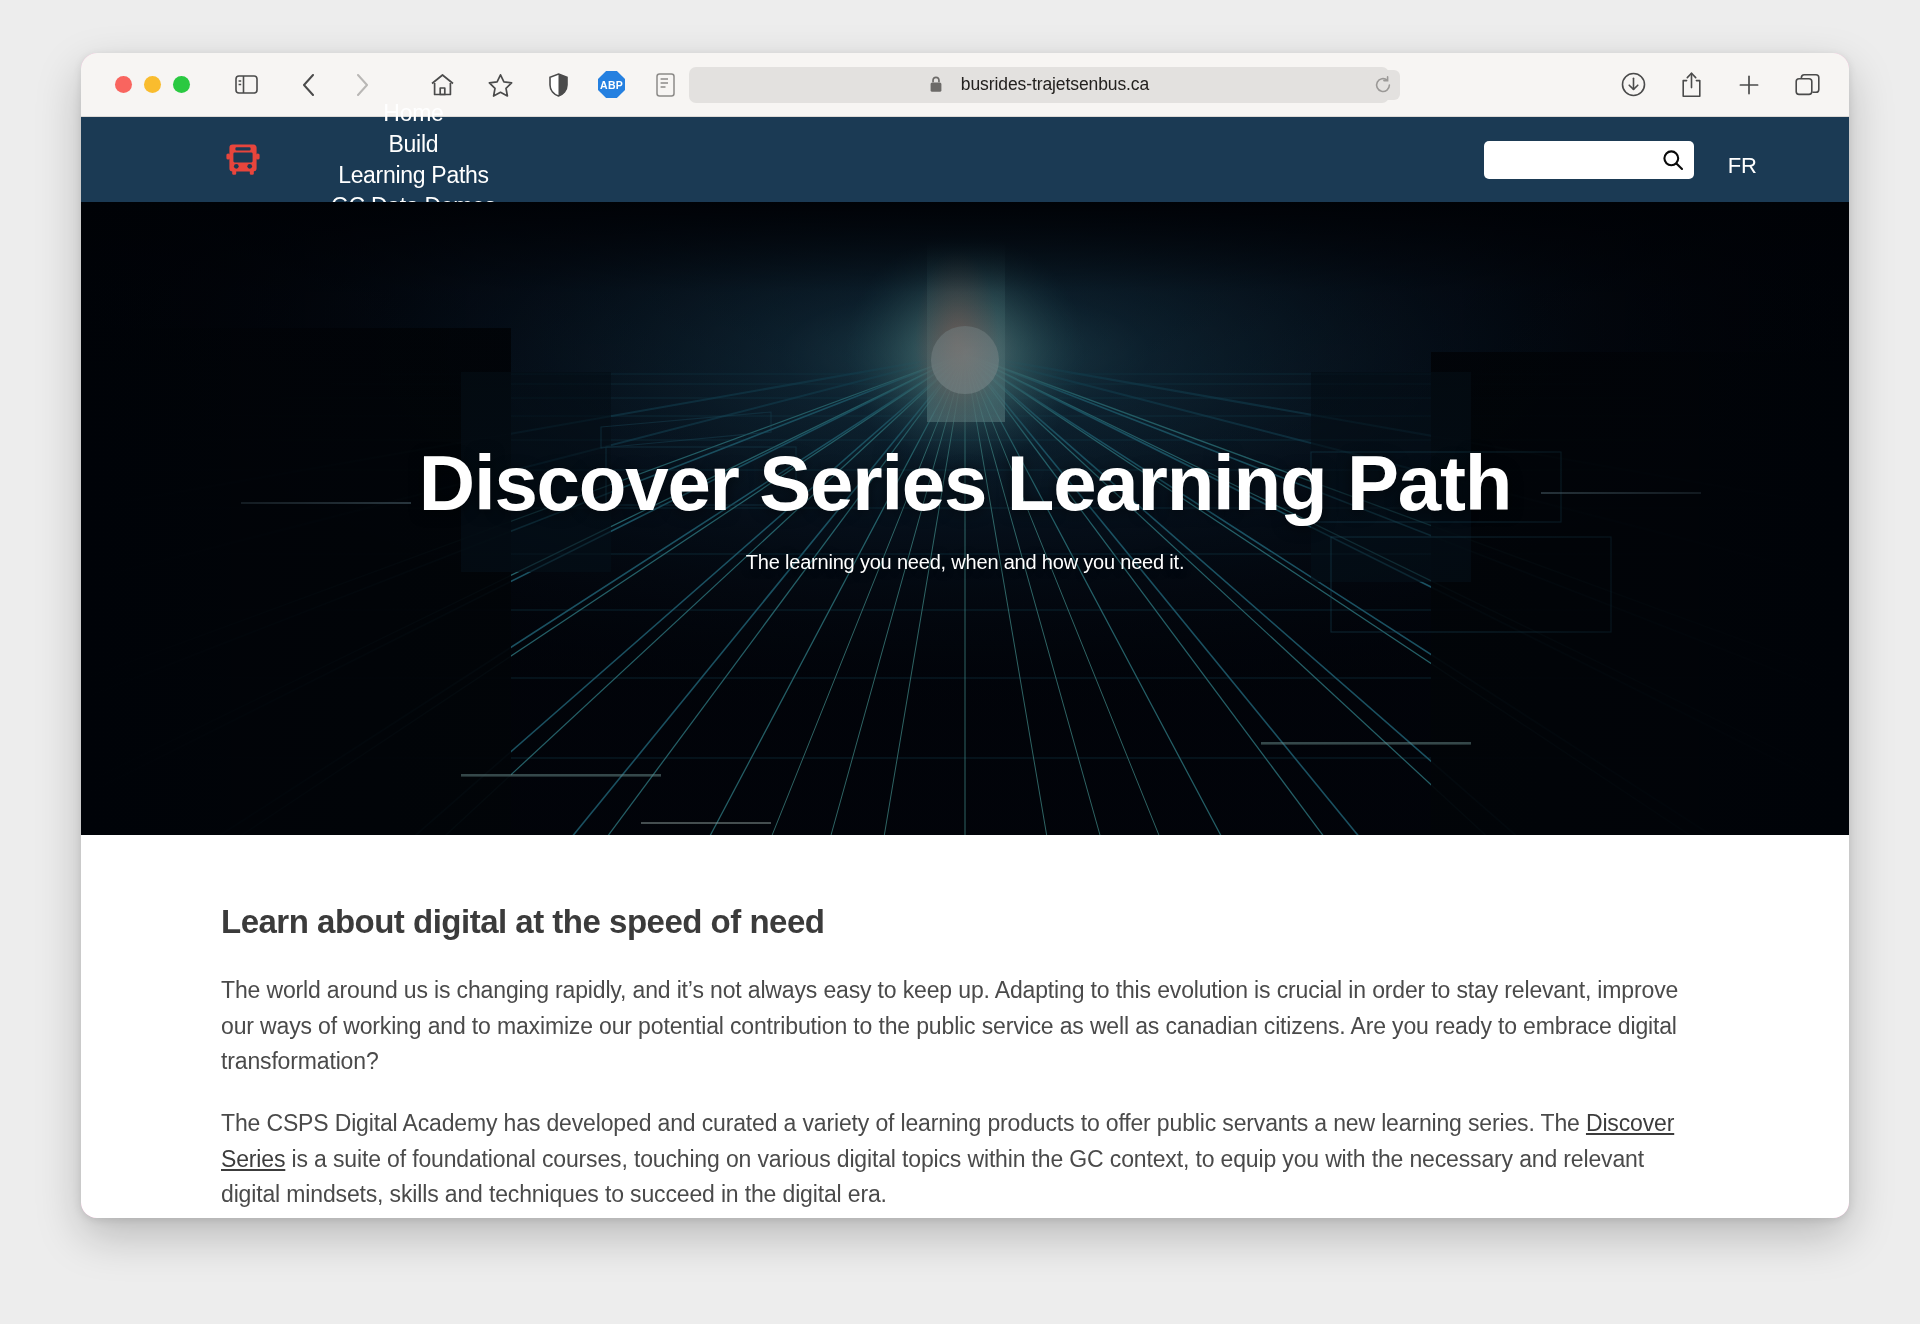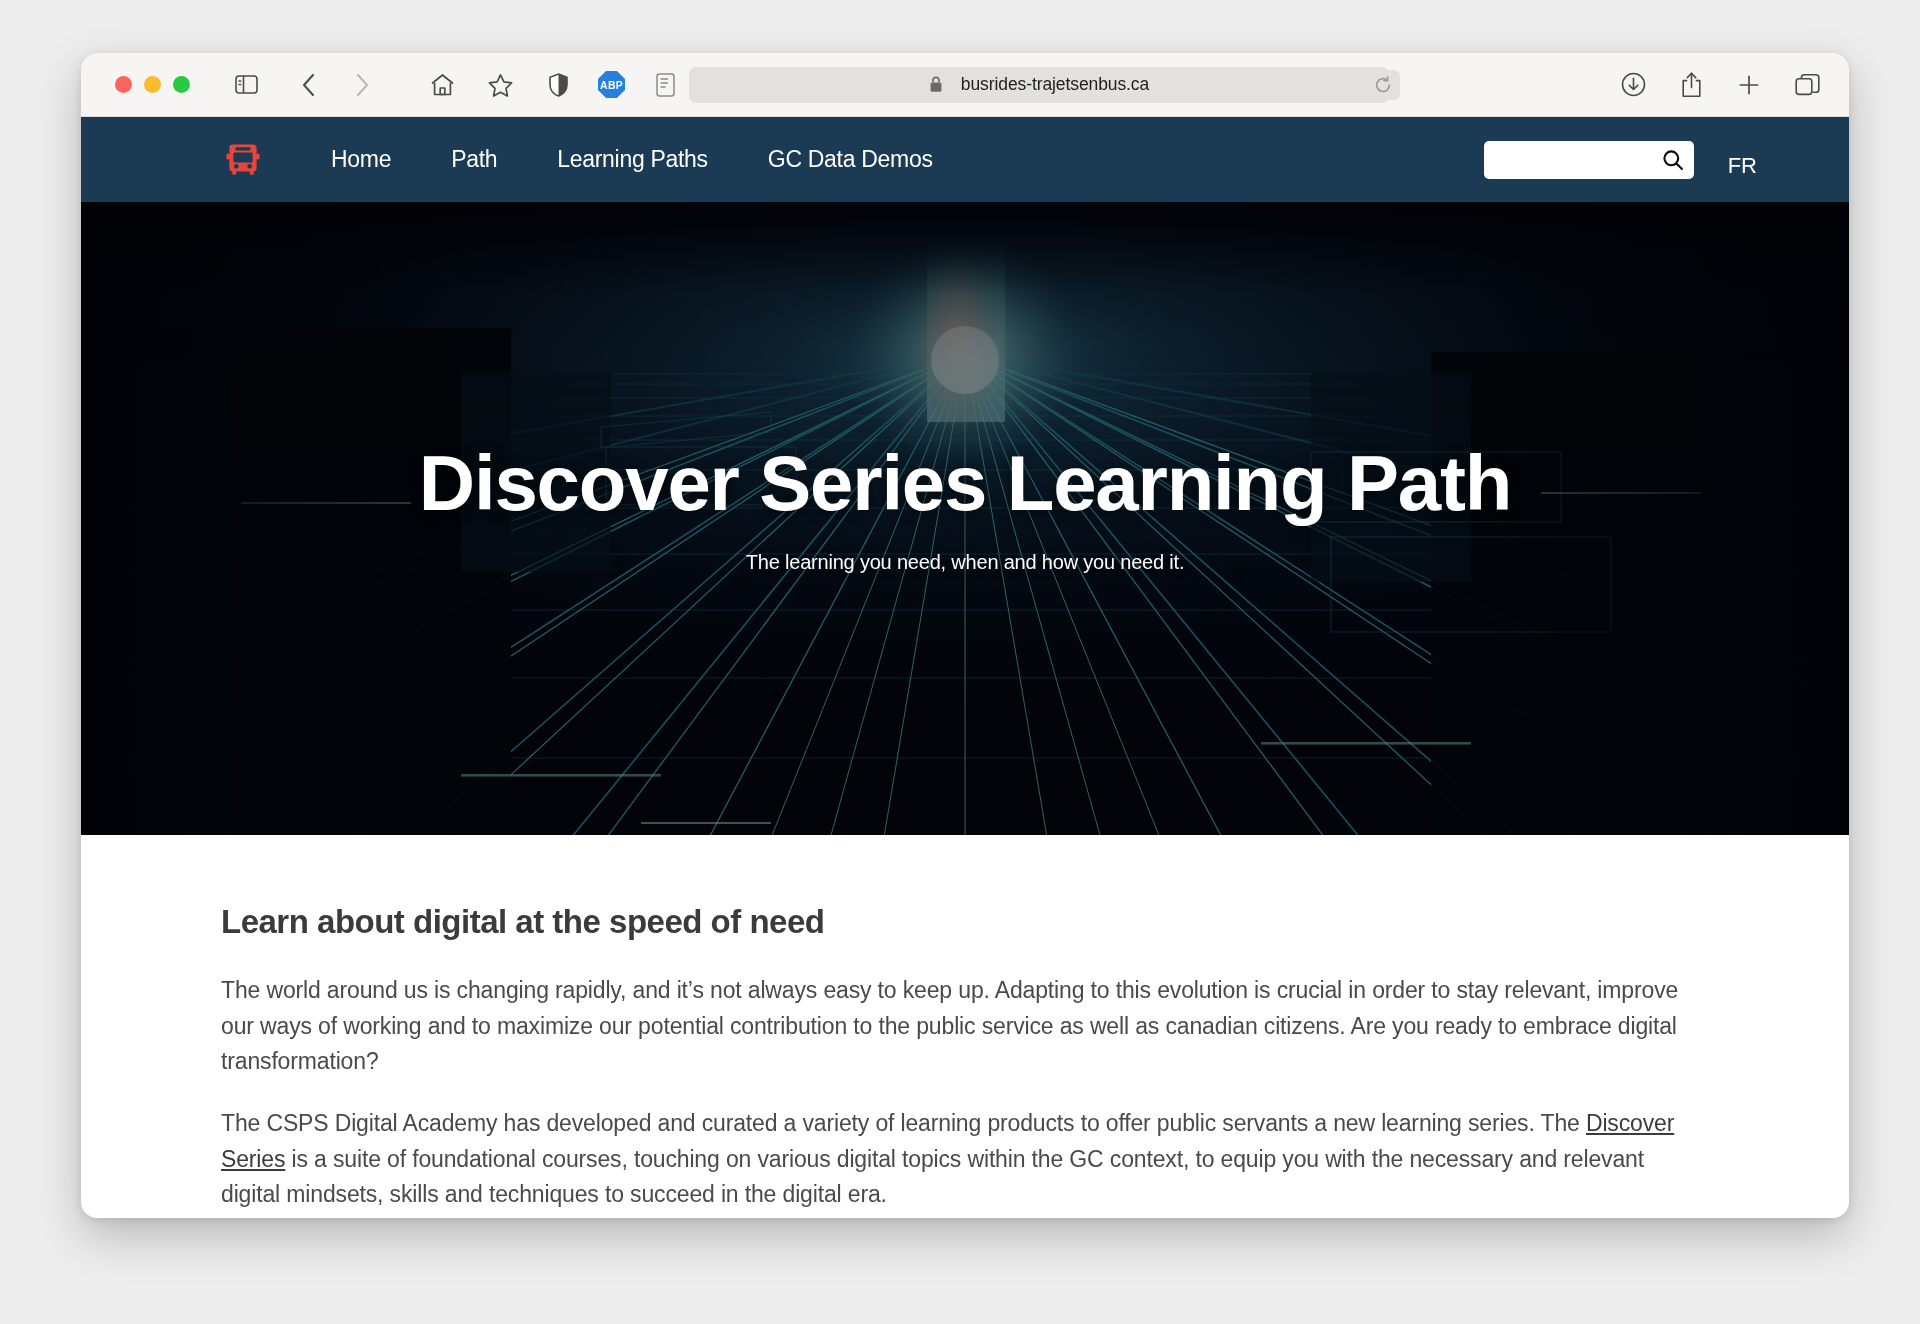--- a/index.html
+++ b/index.html
@@ -110,21 +110,21 @@
   .site-nav {
     height: 85px;
     background: #1b3a54;
     display: flex;
     align-items: center;
     padding: 0 0 0 143px;
     position: relative;
   }
   .logo-bus { width: 38px; height: 38px; color: #e8453c; display: block; }
 
-  .nav-links { display: flex; align-items: center; gap: 12px; margin-left: 45px; }
+  .nav-links { display: flex; align-items: center; gap: 4px; margin-left: 45px; flex-direction: column; }
   .nav-link {
     color: #ffffff;
     font-size: 23px;
     text-decoration: none;
     padding: 0 24px;
     font-family: "Liberation Sans", sans-serif;
     white-space: nowrap;
     letter-spacing: -0.3px;
   }
 
@@ -357,21 +357,21 @@
           <rect x="2.4" y="12.4" width="3.6" height="6.2" rx="1.7"></rect>
           <rect x="32" y="12.4" width="3.6" height="6.2" rx="1.7"></rect>
           <rect x="8.2" y="29.4" width="4" height="4.4" rx="1.2"></rect>
           <rect x="25.8" y="29.4" width="4" height="4.4" rx="1.2"></rect>
         </svg>
       </span>
     </a>
 
     <nav class="nav-links">
       <a class="nav-link" href="#">Home</a>
-      <a class="nav-link" href="#">Path</a>
+      <a class="nav-link" href="#">Build</a>
       <a class="nav-link" href="#">Learning Paths</a>
       <a class="nav-link" href="#">GC Data Demos</a>
     </nav>
 
     <div class="nav-right">
       <div class="search-wrap">
         <input class="search-input" type="text" value="" placeholder="" style="">
         <span class="search-icon">
           <svg width="22" height="22" viewBox="0 0 22 22" fill="none" stroke="currentColor" stroke-width="2.1" stroke-linecap="round">
             <circle cx="9.3" cy="9.3" r="6.9"></circle>

